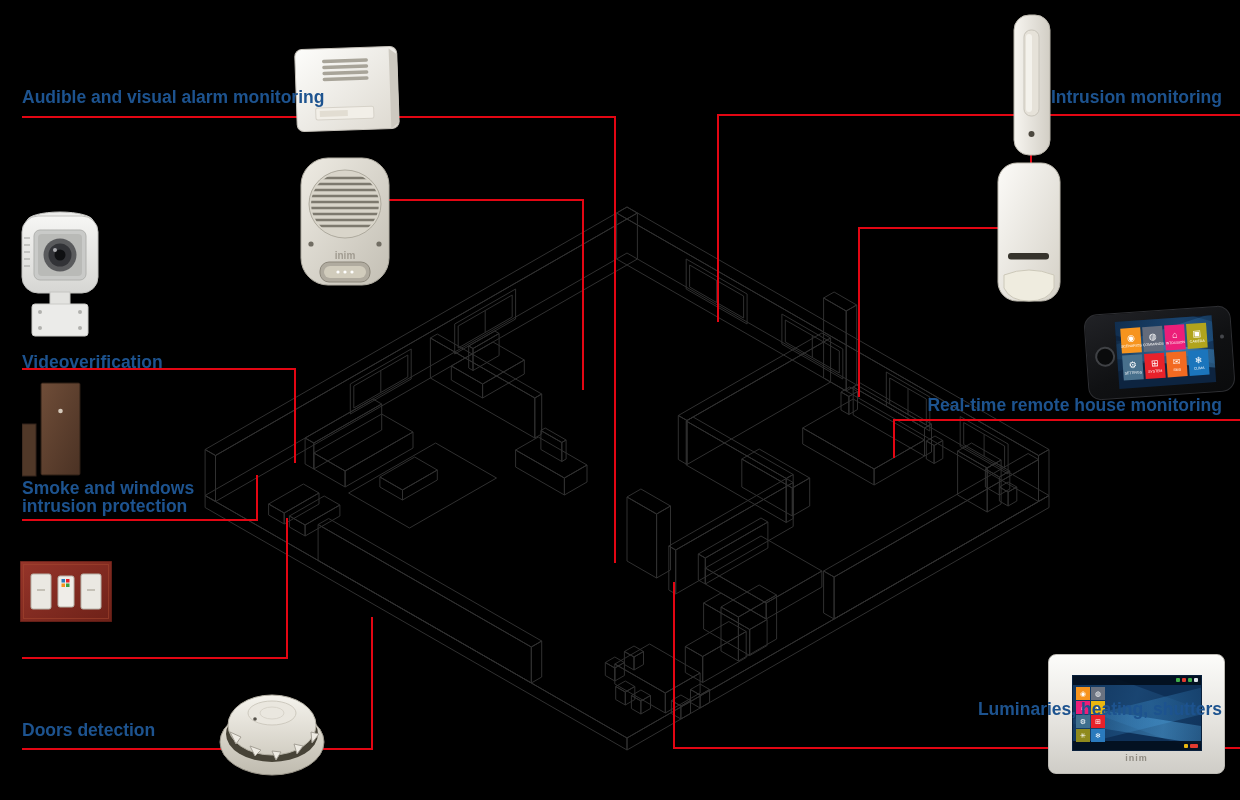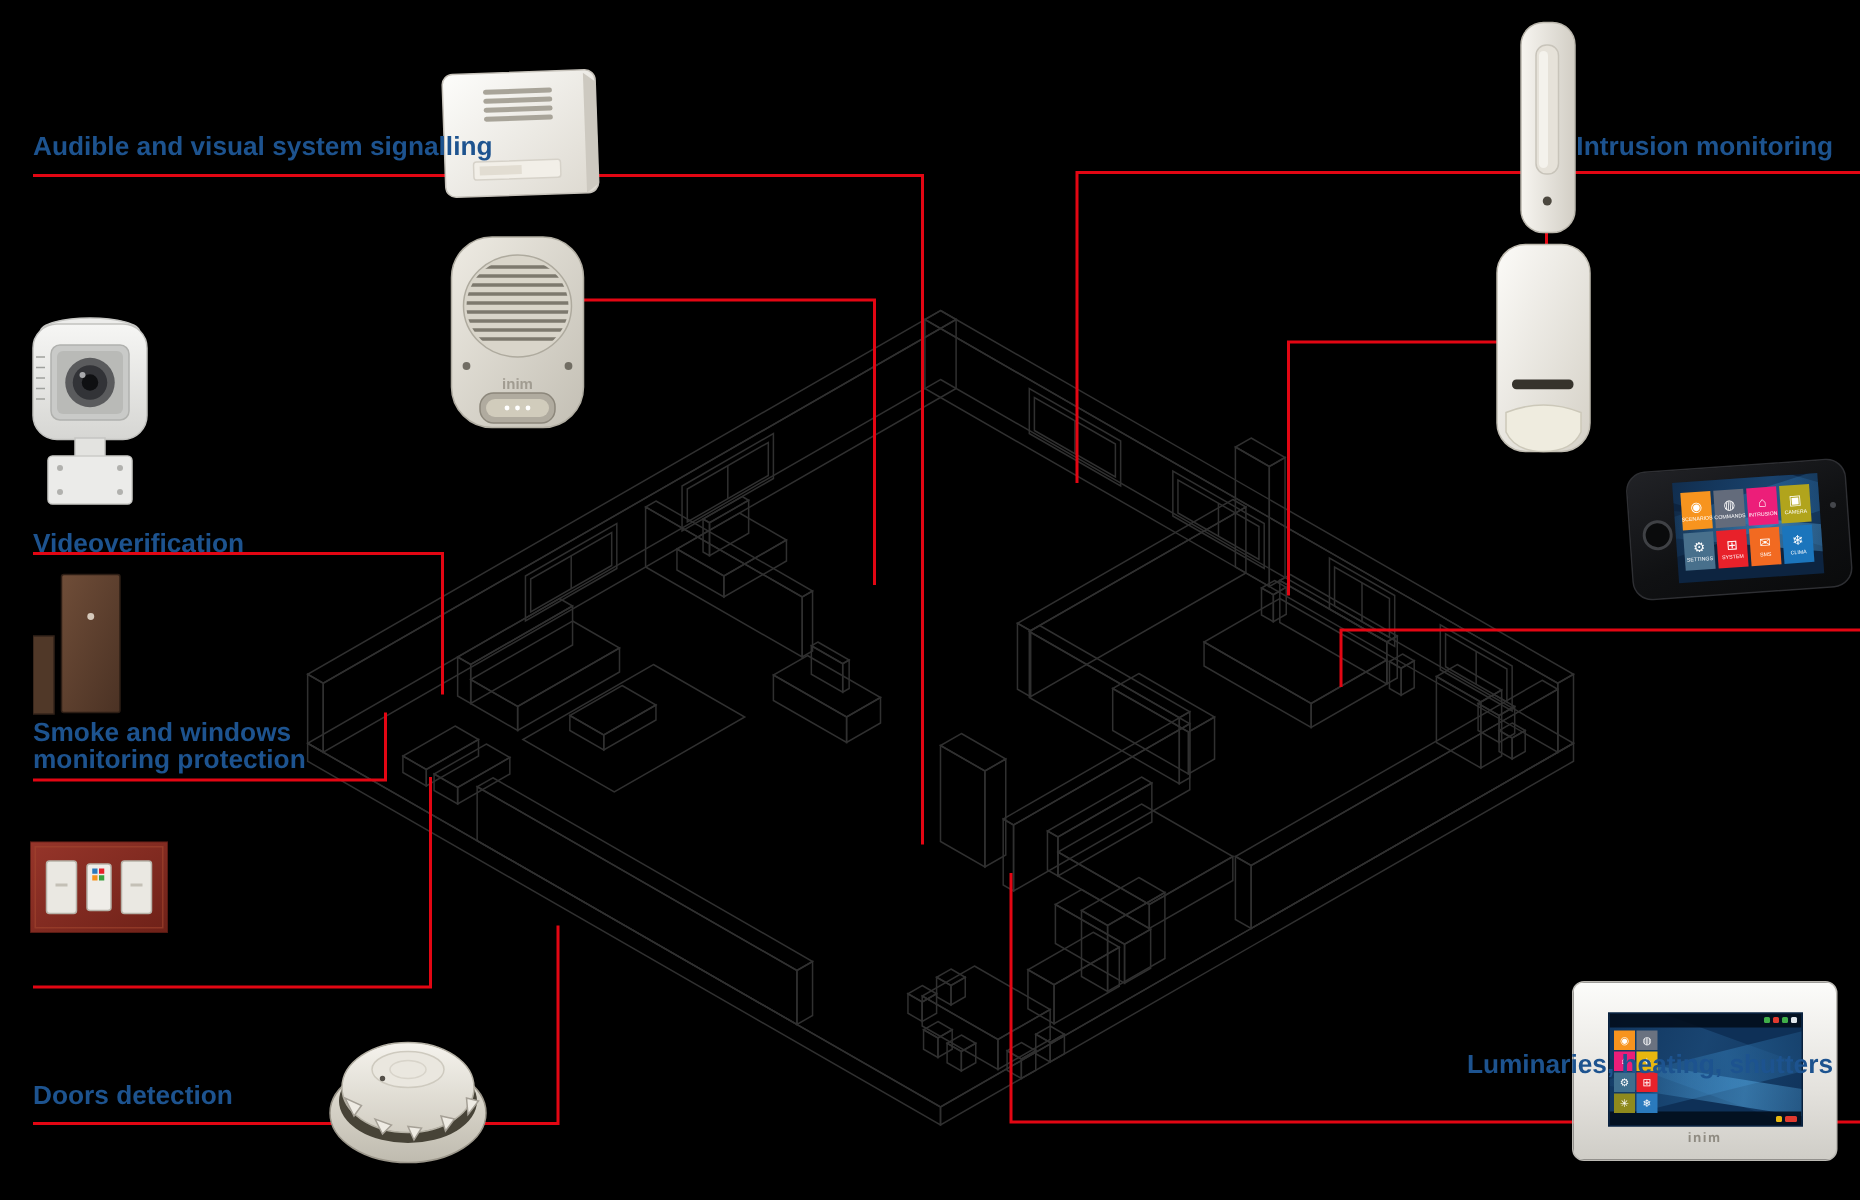--- a/index.html
+++ b/index.html
@@ -199,28 +199,29 @@
       <path d="M22 658 H287 V518"></path>
       <path d="M22 749 H372 V617"></path>
       <path d="M1240 115 H718 V322"></path>
       <path d="M1031 150 V170"></path>
       <path d="M1000 228 H859 V397"></path>
       <path d="M1240 420 H894 V458"></path>
       <path d="M1240 748 H674 V582"></path>
     </g>
   </svg>
 
-  <div class="lbl" style="left:22px;top:89px"><span>Audible and visual system signalling</span></div>
+  <div class="lbl" style="left:22px;top:89px"><span>Audible and visual alarm monitoring</span></div>
   <div class="lbl right" style="right:18px;top:89px"><span>Intrusion monitoring</span></div>
   <div class="lbl" style="left:22px;top:354px"><span>Videoverification</span></div>
   <div class="lbl" style="left:22px;top:480px">
     <div>Smoke and windows</div>
-    <div>monitoring protection</div>
+    <div>intrusion protection</div>
   </div>
   <div class="lbl" style="left:22px;top:722px"><span>Doors detection</span></div>
+  <div class="lbl right" style="right:18px;top:397px"><span>Real-time remote house monitoring</span></div>
   <div class="lbl right" style="right:18px;top:701px">
     <div>Luminaries, heating, shutters</div>
   </div>
 
   <div class="dev" style="left:294px;top:46px;transform:rotate(-2deg)">
     <svg width="108" height="88">
       <defs>
           <linearGradient id="gA" x1="0" y1="0" x2="1" y2="1">
         <stop offset="0" stop-color="#fdfdfb"></stop>
             <stop offset="1" stop-color="#ddd9d0"></stop>

